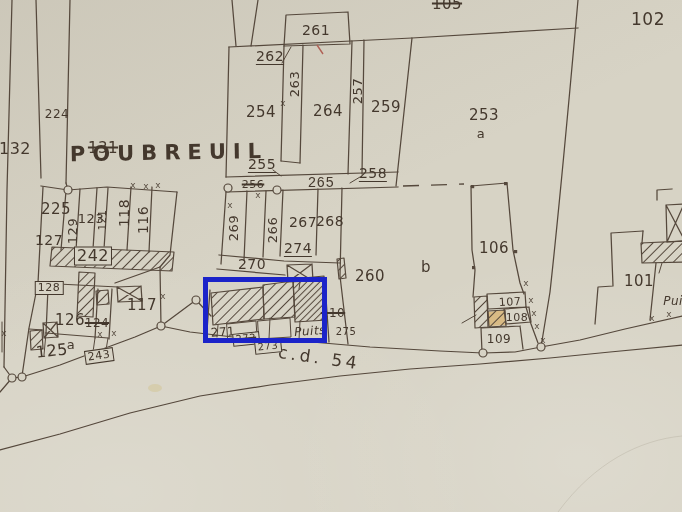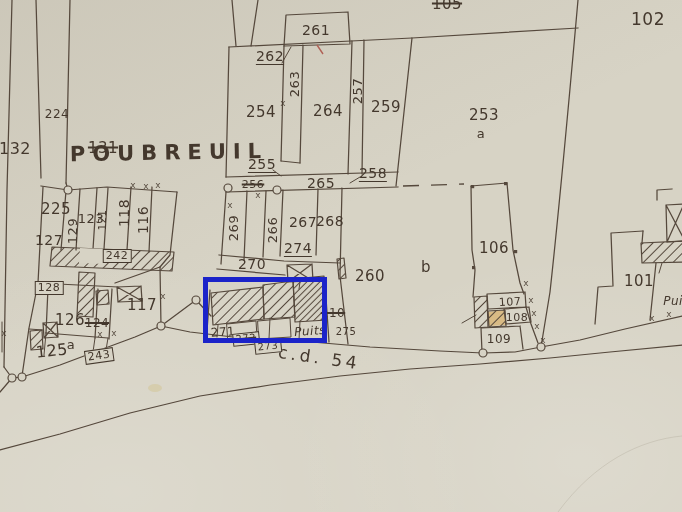--- a/index.html
+++ b/index.html
@@ -203,42 +203,42 @@
       <span class="lbl " style="left: 15px; top: 149px; font-size: 16px; transform: translate(-50%, -50%) rotate(0deg);">132</span>
       <span class="lbl " style="left: 57px; top: 114px; font-size: 12px; transform: translate(-50%, -50%) rotate(0deg);">224</span>
       <span class="lbl struck" style="left: 55px; top: 148px; font-size: 15px; transform: translate(-50%, -50%) rotate(0deg); margin-left: 48px;">131</span>
       <span class="lbl " style="left: 56px; top: 209px; font-size: 15px; transform: translate(-50%, -50%) rotate(0deg);">225</span>
       <span class="lbl " style="left: 49px; top: 240px; font-size: 14px; transform: translate(-50%, -50%) rotate(0deg);">127</span>
       <span class="lbl vertical" style="left: 72px; top: 231px; font-size: 13px; transform: translate(-50%, -50%) rotate(-90deg);">129</span>
       <span class="lbl " style="left: 91px; top: 218px; font-size: 13px; transform: translate(-50%, -50%) rotate(0deg);">123</span>
       <span class="lbl vertical" style="left: 103px; top: 220px; font-size: 10px; transform: translate(-50%, -50%) rotate(-90deg);">121</span>
       <span class="lbl vertical" style="left: 124px; top: 213px; font-size: 14px; transform: translate(-50%, -50%) rotate(-90deg);">118</span>
       <span class="lbl vertical" style="left: 143px; top: 220px; font-size: 14px; transform: translate(-50%, -50%) rotate(-90deg);">116</span>
-      <span class="lbl boxed" style="left: 93px; top: 256px; font-size: 11px; transform: translate(-50%, -50%) rotate(0deg); margin-left: 24px;">242</span>
+      <span class="lbl boxed" style="left: 93px; top: 256px; font-size: 16px; transform: translate(-50%, -50%) rotate(0deg);">242</span>
       <span class="lbl boxed" style="left: 49px; top: 288px; font-size: 11px; transform: translate(-50%, -50%) rotate(0deg);">128</span>
       <span class="lbl " style="left: 70px; top: 320px; font-size: 15px; transform: translate(-50%, -50%) rotate(0deg);">126</span>
       <span class="lbl struck" style="left: 97px; top: 323px; font-size: 12px; transform: translate(-50%, -50%) rotate(0deg);">124</span>
       <span class="lbl " style="left: 142px; top: 305px; font-size: 15px; transform: translate(-50%, -50%) rotate(0deg);">117</span>
       <span class="lbl " style="left: 52px; top: 351px; font-size: 16px; transform: translate(-50%, -50%) rotate(-6deg);">125</span>
       <span class="lbl " style="left: 71px; top: 344px; font-size: 13px; transform: translate(-50%, -50%) rotate(0deg);">a</span>
       <span class="lbl boxed" style="left: 99px; top: 356px; font-size: 11px; transform: translate(-50%, -50%) rotate(-8deg);">243</span>
       <span class="lbl " style="left: 316px; top: 30px; font-size: 14px; transform: translate(-50%, -50%) rotate(0deg);">261</span>
       <span class="lbl underlined" style="left: 270px; top: 57px; font-size: 14px; transform: translate(-50%, -50%) rotate(0deg);">262</span>
       <span class="lbl vertical" style="left: 294px; top: 84px; font-size: 13px; transform: translate(-50%, -50%) rotate(-90deg);">263</span>
       <span class="lbl " style="left: 261px; top: 112px; font-size: 15px; transform: translate(-50%, -50%) rotate(0deg);">254</span>
       <span class="lbl " style="left: 328px; top: 111px; font-size: 15px; transform: translate(-50%, -50%) rotate(0deg);">264</span>
       <span class="lbl vertical" style="left: 357px; top: 91px; font-size: 13px; transform: translate(-50%, -50%) rotate(-90deg);">257</span>
       <span class="lbl " style="left: 386px; top: 107px; font-size: 15px; transform: translate(-50%, -50%) rotate(0deg);">259</span>
       <span class="lbl struck" style="left: 447px; top: 4px; font-size: 15px; transform: translate(-50%, -50%) rotate(0deg);">105</span>
       <span class="lbl " style="left: 648px; top: 19px; font-size: 17px; transform: translate(-50%, -50%) rotate(0deg);">102</span>
       <span class="lbl " style="left: 484px; top: 115px; font-size: 15px; transform: translate(-50%, -50%) rotate(0deg);">253</span>
       <span class="lbl " style="left: 481px; top: 133px; font-size: 13px; transform: translate(-50%, -50%) rotate(0deg);">a</span>
       <span class="lbl underlined" style="left: 262px; top: 165px; font-size: 14px; transform: translate(-50%, -50%) rotate(0deg);">255</span>
       <span class="lbl struck" style="left: 253px; top: 184px; font-size: 11px; transform: translate(-50%, -50%) rotate(0deg);">256</span>
-      <span class="lbl " style="left: 321px; top: 183px; font-size: 14px; transform: translate(-50%, -50%) rotate(0deg);">265</span>
+      <span class="lbl " style="left: 321px; top: 183px; font-size: 14px; transform: translate(-50%, -50%) rotate(0deg); font-family: Liberation Mono, monospace;">265</span>
       <span class="lbl underlined" style="left: 373px; top: 174px; font-size: 14px; transform: translate(-50%, -50%) rotate(0deg);">258</span>
       <span class="lbl vertical" style="left: 233px; top: 228px; font-size: 13px; transform: translate(-50%, -50%) rotate(-90deg);">269</span>
       <span class="lbl vertical" style="left: 272px; top: 230px; font-size: 13px; transform: translate(-50%, -50%) rotate(-90deg);">266</span>
       <span class="lbl " style="left: 303px; top: 222px; font-size: 14px; transform: translate(-50%, -50%) rotate(0deg);">267</span>
       <span class="lbl " style="left: 330px; top: 221px; font-size: 14px; transform: translate(-50%, -50%) rotate(0deg);">268</span>
       <span class="lbl underlined" style="left: 298px; top: 249px; font-size: 14px; transform: translate(-50%, -50%) rotate(0deg);">274</span>
       <span class="lbl " style="left: 252px; top: 264px; font-size: 14px; transform: translate(-50%, -50%) rotate(0deg);">270</span>
       <span class="lbl " style="left: 494px; top: 248px; font-size: 15px; transform: translate(-50%, -50%) rotate(0deg);">106</span>
       <span class="lbl " style="left: 426px; top: 267px; font-size: 15px; transform: translate(-50%, -50%) rotate(0deg);">b</span>
       <span class="lbl " style="left: 370px; top: 276px; font-size: 15px; transform: translate(-50%, -50%) rotate(0deg);">260</span>

